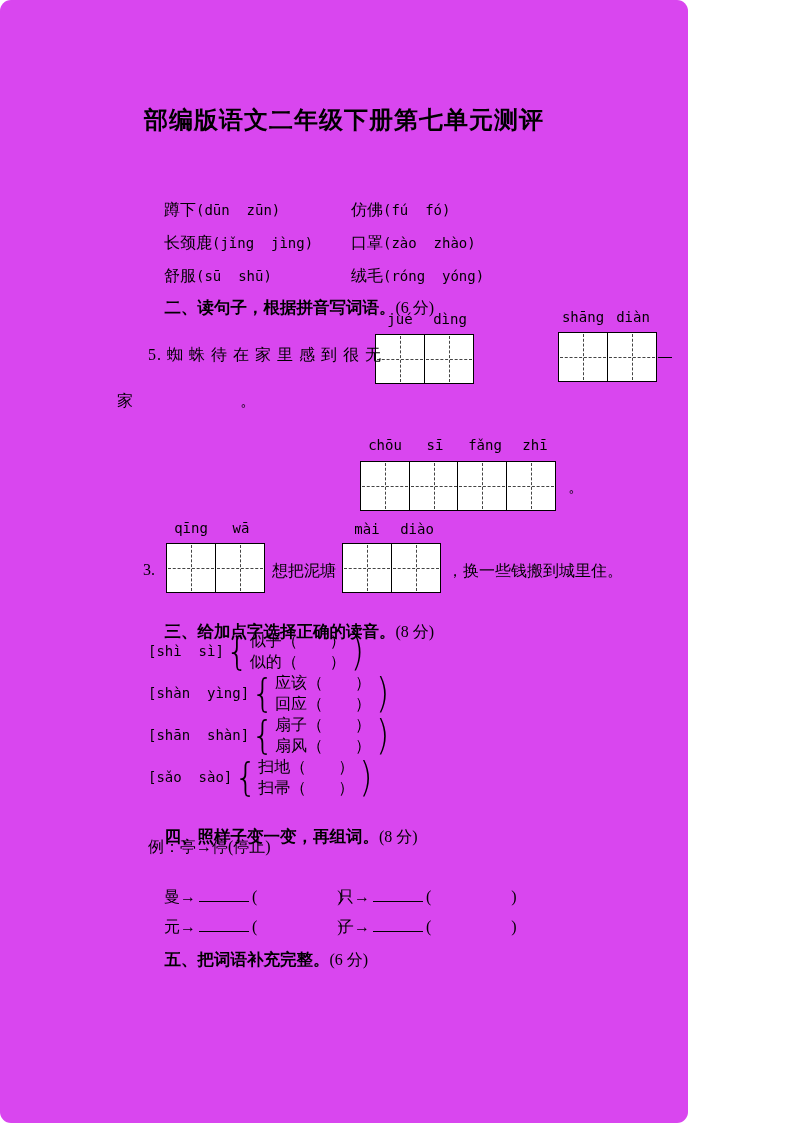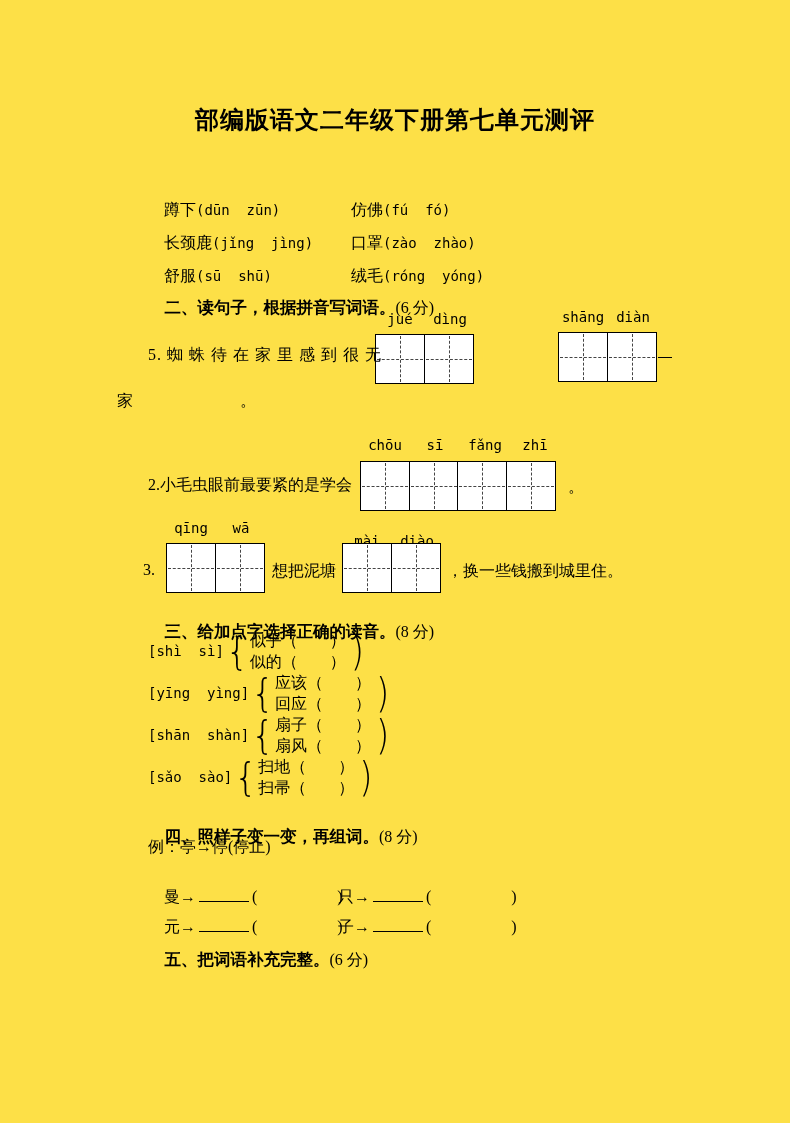--- a/index.html
+++ b/index.html
@@ -1,19 +1,20 @@
 <!DOCTYPE html>
 <html><head>
 <meta charset="utf-8">
 <style>
   html,body { margin:0; padding:0; background:#ffffff; }
   .page {
-    position:relative; width:790px; height:1123px; background:#fde047;
+    position:relative; width:688px; height:1123px; background:#d946ef;
     font-family:"Liberation Serif","DejaVu Serif",serif; color:#000;
     overflow:hidden;
+    border-radius:11px;
   }
   .abs { position:absolute; }
   .title {
     left:0; right:0; top:104px; text-align:center;
     font-size:24px; font-weight:700; letter-spacing:1px; white-space:pre;
   }
   .heading { font-size:16.5px; font-weight:700; white-space:pre; }
   .heading .score { font-weight:400; font-size:16px; }
   .body-text { font-size:16px; white-space:pre; }
   .word-item { font-size:16px; white-space:pre; }
@@ -106,32 +107,31 @@
     <span>sī</span>
     <span>fǎng</span>
     <span>zhī</span>
   </div>
   <div class="abs tgrid" style="left:360px; top:461px;">
     <div class="tcell"></div>
     <div class="tcell"></div>
     <div class="tcell"></div>
     <div class="tcell"></div>
   </div>
-  <div class="abs body-text" style="left:148px; top:475px;">2.小毛虫眼前最要紧的是学会</div>
   <div class="abs body-text" style="left:568px; top:477px;">。</div>
 
   <div class="abs py-row" style="left:166px; top:520px; width:100px;">
     <span>qīng</span>
     <span>wā</span>
   </div>
   <div class="abs tgrid" style="left:166px; top:543px;">
     <div class="tcell"></div>
     <div class="tcell"></div>
   </div>
-  <div class="abs py-row" style="left:342px; top:521px; width:100px;margin-top:12px;">
+  <div class="abs py-row" style="left:342px; top:521px; width:100px;">
     <span>mài</span>
     <span>diào</span>
   </div>
   <div class="abs tgrid" style="left:342px; top:543px;">
     <div class="tcell"></div>
     <div class="tcell"></div>
   </div>
   <div class="abs body-text" style="left:143px; top:561px;">3.</div>
   <div class="abs body-text" style="left:272px; top:561px;">想把泥塘</div>
   <div class="abs body-text" style="left:447px; top:561px;">，换一些钱搬到城里住。</div>
@@ -143,21 +143,21 @@
   <div class="abs bgroup" style="left:148px; top:630px;align-items:center;">
     <span class="blabel">[shì  sì]</span>
     <span class="brace">{</span>
     <div class="blines">
       <span class="bline">似乎（　　）</span>
       <span class="bline">似的（　　）</span>
     </div>
     <span class="bigparen">)</span>
   </div>
   <div class="abs bgroup" style="left:148px; top:672px;">
-    <span class="blabel">[yīng  yìng]</span>
+    <span class="blabel">[shàn  yìng]</span>
     <span class="brace">{</span>
     <div class="blines">
       <span class="bline">应该（　　）</span>
       <span class="bline">回应（　　）</span>
     </div>
     <span class="bigparen">)</span>
   </div>
   <div class="abs bgroup" style="left:148px; top:714px;">
     <span class="blabel">[shān  shàn]</span>
     <span class="brace">{</span>

